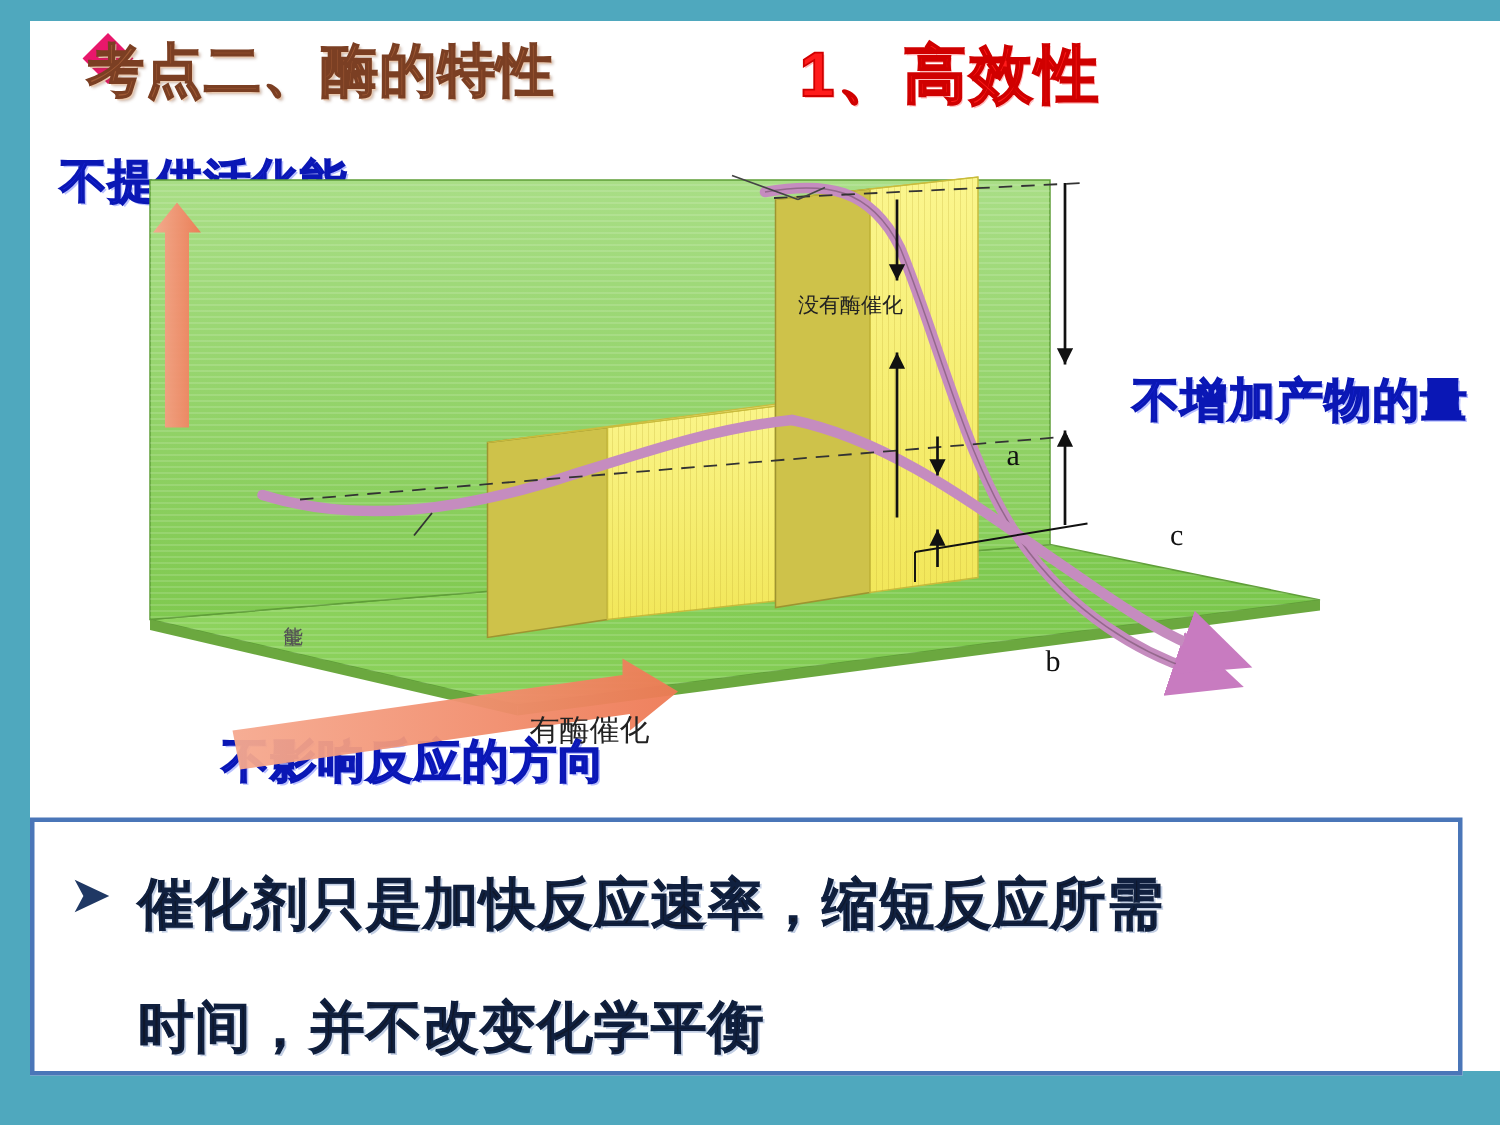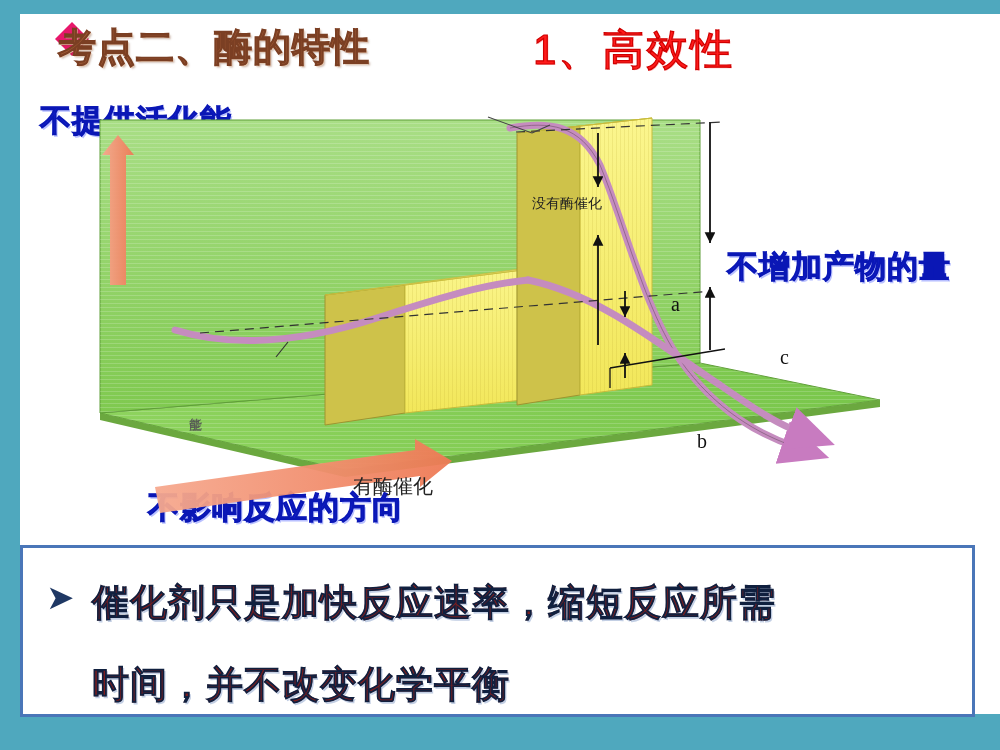--- a/index.html
+++ b/index.html
@@ -22,39 +22,39 @@
     -webkit-text-stroke:1px #7B3F23;
     text-shadow:1px 1px 0 #E9C9B0, 2px 2px 2px rgba(120,70,40,.35);
     white-space:nowrap;
   }
   .diamond{
     position:absolute;left:60px;top:27px;width:24px;height:24px;
     background:#E8176B;transform:rotate(45deg);
   }
   .hdr-sub{
     position:absolute;left:533px;top:22px;
-    font-size:42px;font-weight:normal;letter-spacing:2px;
+    font-size:42px;font-weight:bold;letter-spacing:2px;
     color:#FF1B1B;
     -webkit-text-stroke:1.2px #D00000;
     text-shadow:1px 1px 0 #ffb9b9;
     white-space:nowrap;
     text-align:center;
   }
 
   
   .blue-note{
     position:absolute;
     font-size:31px;font-weight:bold;letter-spacing:1px;
     color:#1B26D8;
     -webkit-text-stroke:1px #0a17b5;
     text-shadow:1.5px 1.5px 0 #b9c0ff;
     white-space:nowrap;
   }
   #note-activation{left:40px;top:100px;}
-  #note-product{left:727px;top:246px;}
+  #note-product{left:755px;top:246px;}
   #note-direction{left:148px;top:487px;}
 
   
   #diagram{position:absolute;left:80px;top:95px;width:890px;height:440px;}
   #diagram svg{display:block;}
 
   .diag-label{
     position:absolute;font-size:14px;color:#222;
     font-family:"Liberation Serif","DejaVu Serif",serif;
     white-space:nowrap;
@@ -80,21 +80,21 @@
     position:absolute;left:20px;top:545px;width:955px;height:172px;
     background:#FFFFFF;border:3px solid #4A76B8;box-sizing:border-box;
   }
   #concl-arrow{
     position:absolute;left:46px;top:580px;
     font-size:34px;color:#1F3864;line-height:1;
   }
   .concl-line{
     position:absolute;left:92px;
     font-size:37px;font-weight:bold;letter-spacing:1px;
-    color:#7f1d1d;
+    color:#0f172a;
     -webkit-text-stroke:0.6px #10203f;
     text-shadow:1.5px 1.5px 0 #c3cfe4;
     white-space:nowrap;
   }
   #concl-l1{top:578px;}
   #concl-l2{top:660px;}
 </style>
 </head>
 <body>
 

